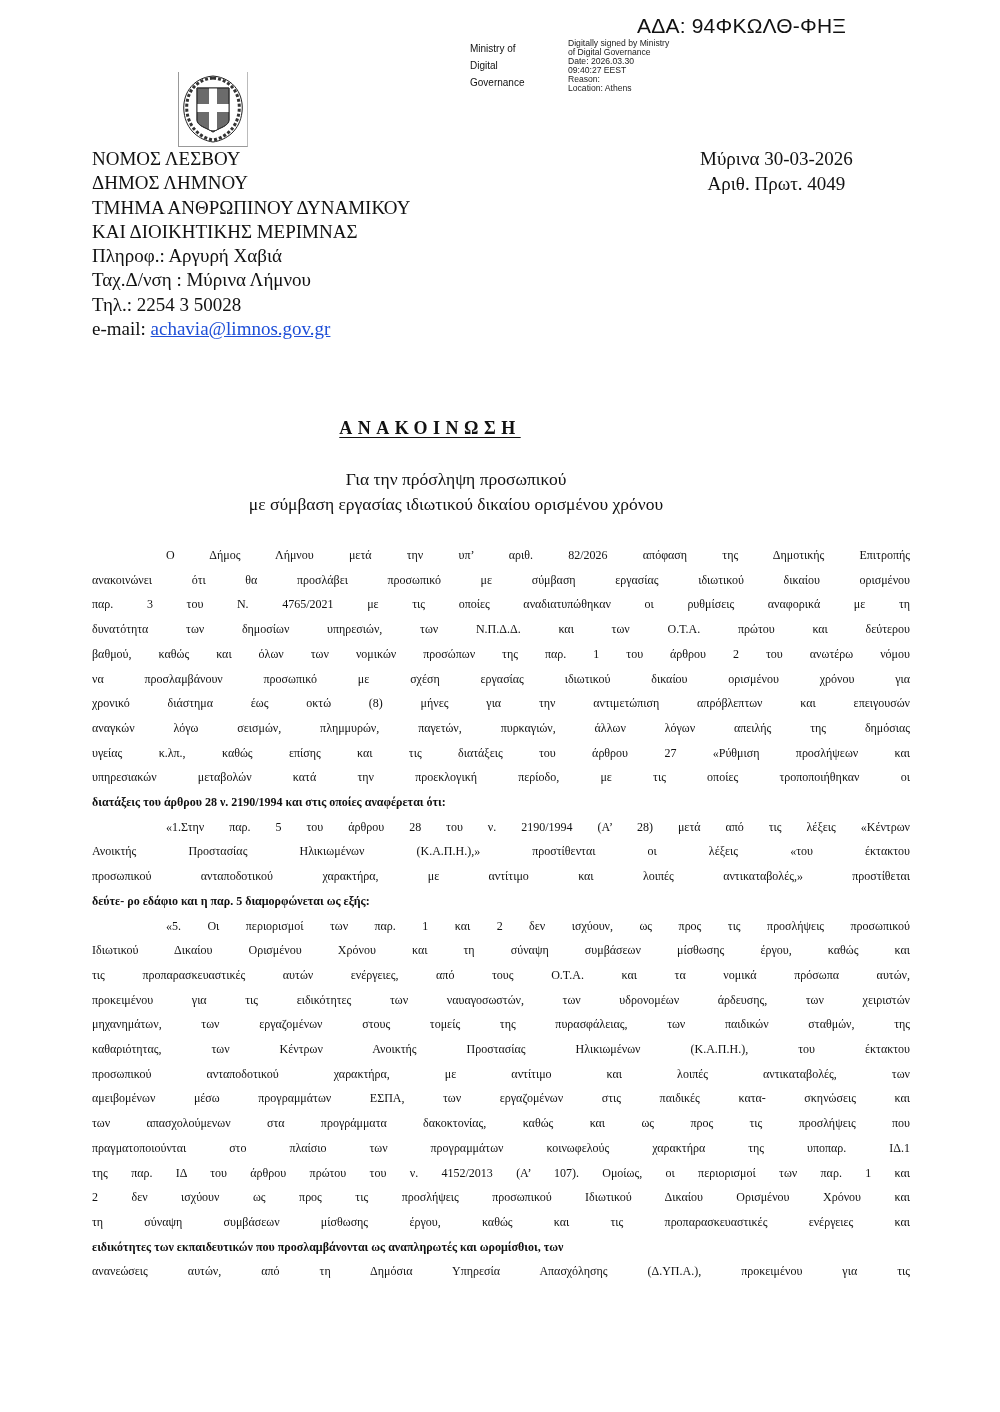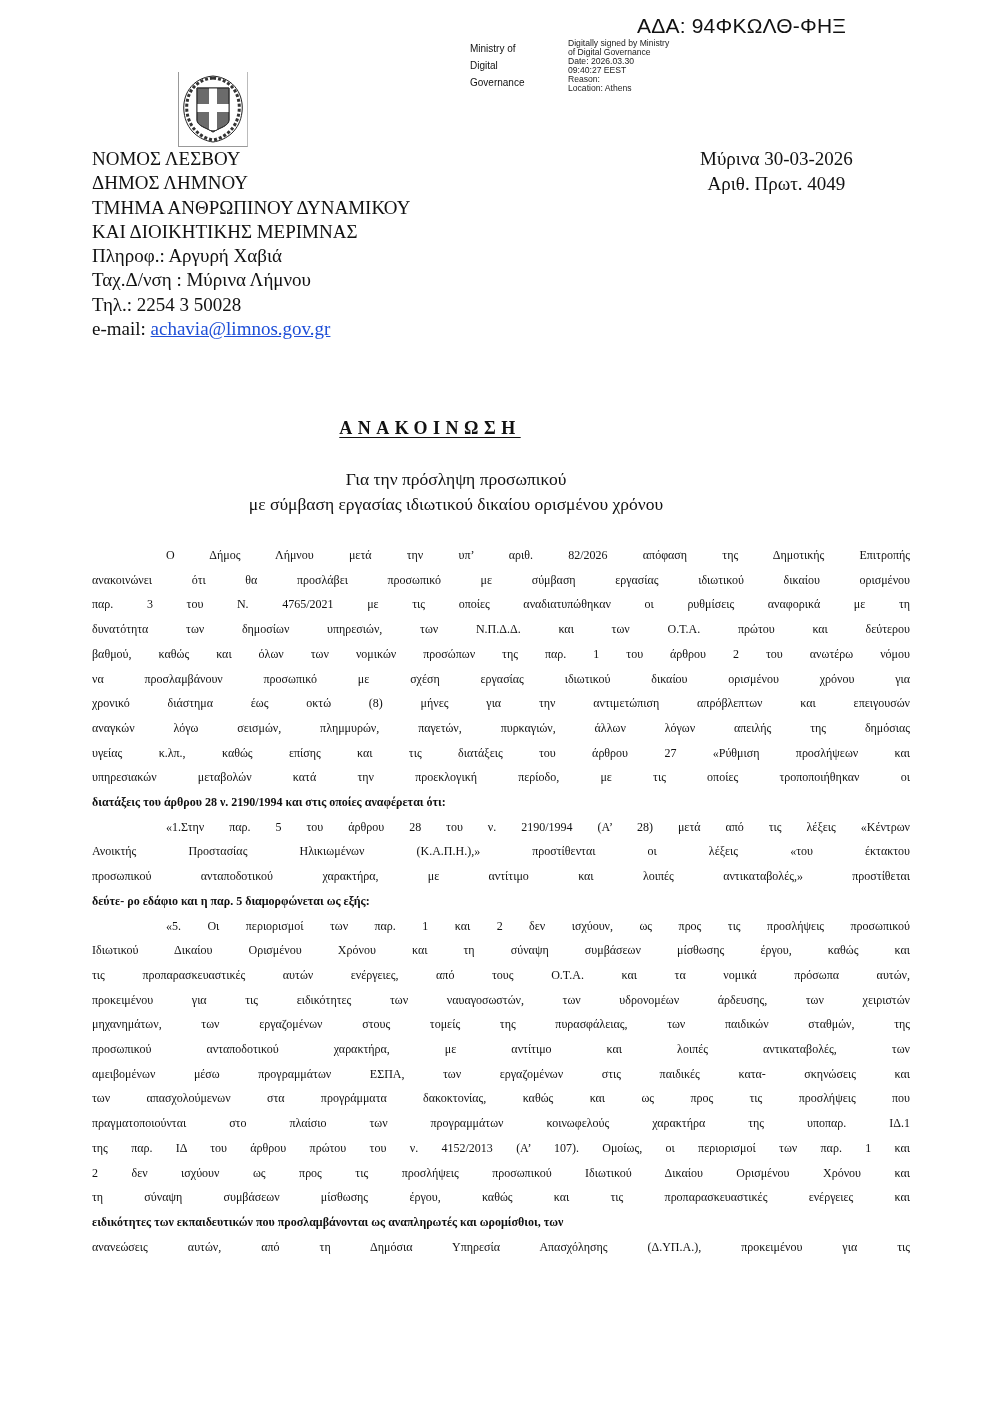--- a/index.html
+++ b/index.html
@@ -113,20 +113,21 @@
       <span class="line">Ανοικτής Προστασίας Ηλικιωμένων (Κ.Α.Π.Η.),» προστίθενται οι λέξεις «του έκτακτου</span>
       <span class="line">προσωπικού ανταποδοτικού χαρακτήρα, με αντίτιμο και λοιπές αντικαταβολές,» προστίθεται</span>
       <span class="line last">δεύτε- ρο εδάφιο και η παρ. 5 διαμορφώνεται ως εξής:</span>
     </div>
     <div>
       <span class="line ind">«5. Οι περιορισμοί των παρ. 1 και 2 δεν ισχύουν, ως προς τις προσλήψεις προσωπικού</span>
       <span class="line">Ιδιωτικού Δικαίου Ορισμένου Χρόνου και τη σύναψη συμβάσεων μίσθωσης έργου, καθώς και</span>
       <span class="line">τις προπαρασκευαστικές αυτών ενέργειες, από τους Ο.Τ.Α. και τα νομικά πρόσωπα αυτών,</span>
       <span class="line">προκειμένου για τις ειδικότητες των ναυαγοσωστών, των υδρονομέων άρδευσης, των χειριστών</span>
       <span class="line">μηχανημάτων, των εργαζομένων στους τομείς της πυρασφάλειας, των παιδικών σταθμών, της</span>
+      <span class="line">καθαριότητας, των Κέντρων Ανοικτής Προστασίας Ηλικιωμένων (Κ.Α.Π.Η.), του έκτακτου</span>
       <span class="line">προσωπικού ανταποδοτικού χαρακτήρα, με αντίτιμο και λοιπές αντικαταβολές, των</span>
       <span class="line">αμειβομένων μέσω προγραμμάτων ΕΣΠΑ, των εργαζομένων στις παιδικές κατα- σκηνώσεις και</span>
       <span class="line">των απασχολούμενων στα προγράμματα δακοκτονίας, καθώς και ως προς τις προσλήψεις που</span>
       <span class="line">πραγματοποιούνται στο πλαίσιο των προγραμμάτων κοινωφελούς χαρακτήρα της υποπαρ. ΙΔ.1</span>
       <span class="line">της παρ. ΙΔ του άρθρου πρώτου του ν. 4152/2013 (Α’ 107). Ομοίως, οι περιορισμοί των παρ. 1 και</span>
       <span class="line">2 δεν ισχύουν ως προς τις προσλήψεις προσωπικού Ιδιωτικού Δικαίου Ορισμένου Χρόνου και</span>
       <span class="line">τη σύναψη συμβάσεων μίσθωσης έργου, καθώς και τις προπαρασκευαστικές ενέργειες και</span>
       <span class="line last">ειδικότητες των εκπαιδευτικών που προσλαμβάνονται ως αναπληρωτές και ωρομίσθιοι, των</span>
       <span class="line">ανανεώσεις αυτών, από τη Δημόσια Υπηρεσία Απασχόλησης (Δ.ΥΠ.Α.), προκειμένου για τις</span>
     </div>

